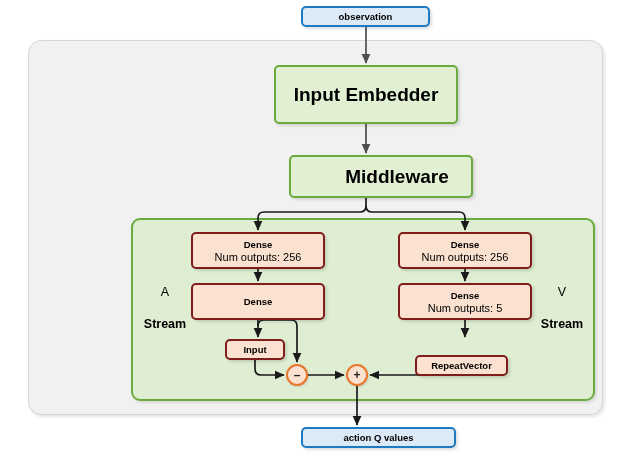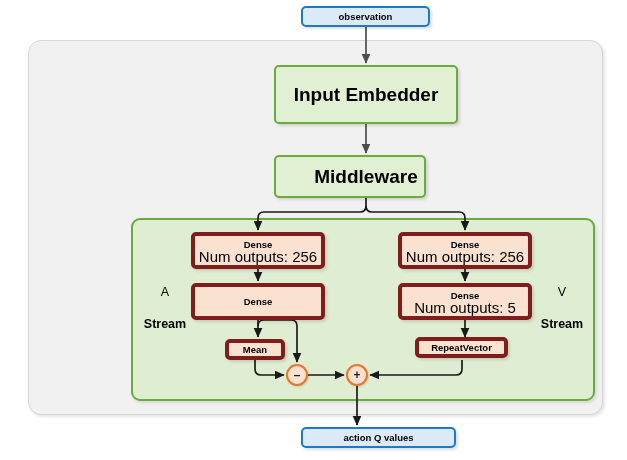--- a/index.html
+++ b/index.html
@@ -71,51 +71,51 @@
   .node-green {
     background: #e1efd2;
     border: 2px solid #6aab3d;
     border-radius: 5px;
     color: #000000;
     font-size: 19px;
     font-weight: 700;
   }
   .node-orange {
     background: #fbe2d0;
-    border: 4px solid #7f1d1d;
+    border: 2px solid #7f1d1d;
     border-radius: 5px;
     color: #000000;
   }
   .node-orange .line1 {
     font-size: 9.5px;
     font-weight: 700;
     line-height: 12px;
   }
   .node-orange .line2 {
-    font-size: 15px;
+    font-size: 11px;
     font-weight: 400;
     line-height: 12px;
   }
   .node-orange.single .line1 {
     font-size: 9.5px;
     font-weight: 700;
   }
 
   
   #observation { left: 301px; top: 6px;  width: 129px; height: 21px; }
   #input-embedder { left: 274px; top: 65px; width: 184px; height: 59px; }
-  #middleware  { left: 274px; top: 155px; width: 152px; height: 43px; padding-left: 32px; }
+  #middleware  { left: 289px; top: 155px; width: 184px; height: 43px; padding-left: 32px; }
 
   #dense-a-1 { left: 191px; top: 232px; width: 134px; height: 37px; }
   #dense-a-2 { left: 191px; top: 283px; width: 134px; height: 37px; }
   #dense-v-1 { left: 398px; top: 232px; width: 134px; height: 37px; }
   #dense-v-2 { left: 398px; top: 283px; width: 134px; height: 37px; }
 
   #mean-node { left: 225px; top: 339px; width: 60px; height: 21px; }
-  #repeat-node { left: 415px; top: 337px; width: 93px; height: 21px; }
+  #repeat-node { left: 415px; top: 355px; width: 93px; height: 21px; }
 
   #action-q { left: 301px; top: 427px; width: 155px; height: 21px; }
 
   
   .op-circle {
     width: 22px;
     height: 22px;
     border-radius: 50%;
     background: #fbe2d0;
     border: 2px solid #e8762c;
@@ -247,21 +247,21 @@
   <div id="dense-a-1" class="abs node node-orange">
     <span class="line1">Dense</span>
     <span class="line2">Num outputs: 256</span>
   </div>
 
   <div id="dense-a-2" class="abs node node-orange">
     <span class="line1">Dense</span>
   </div>
 
   <div id="mean-node" class="abs node node-orange single">
-    <span class="line1">Mean</span>
+    <span class="line1">Input</span>
   </div>
 
   <div id="dense-v-1" class="abs node node-orange">
     <span class="line1">Dense</span>
     <span class="line2">Num outputs: 256</span>
   </div>
 
   <div id="dense-v-2" class="abs node node-orange">
     <span class="line1">Dense</span>
     <span class="line2">Num outputs: 5</span>

